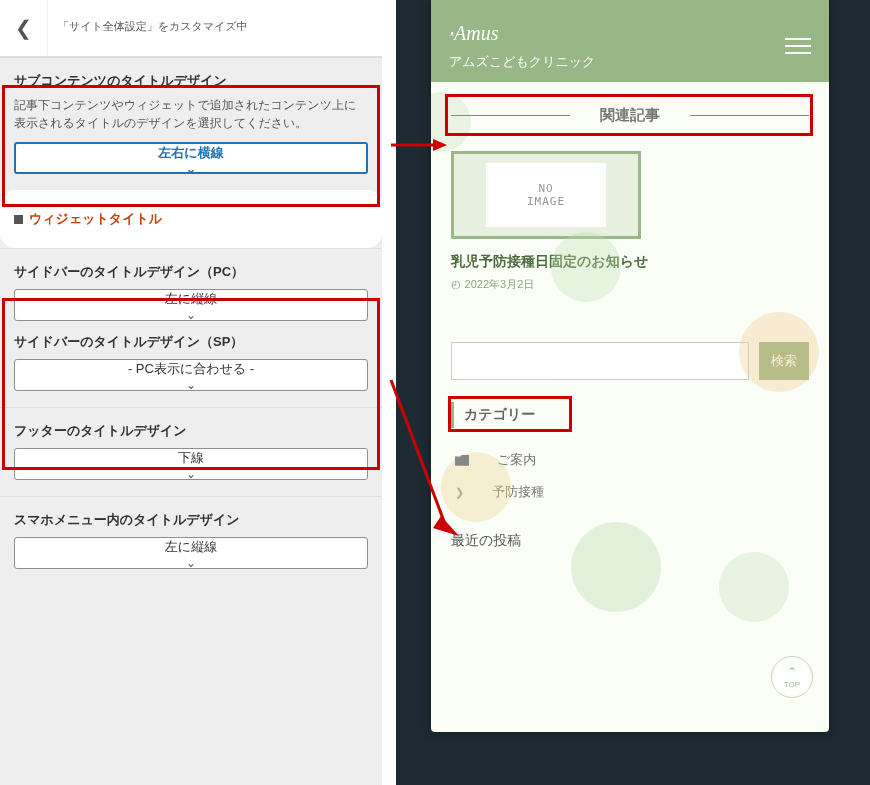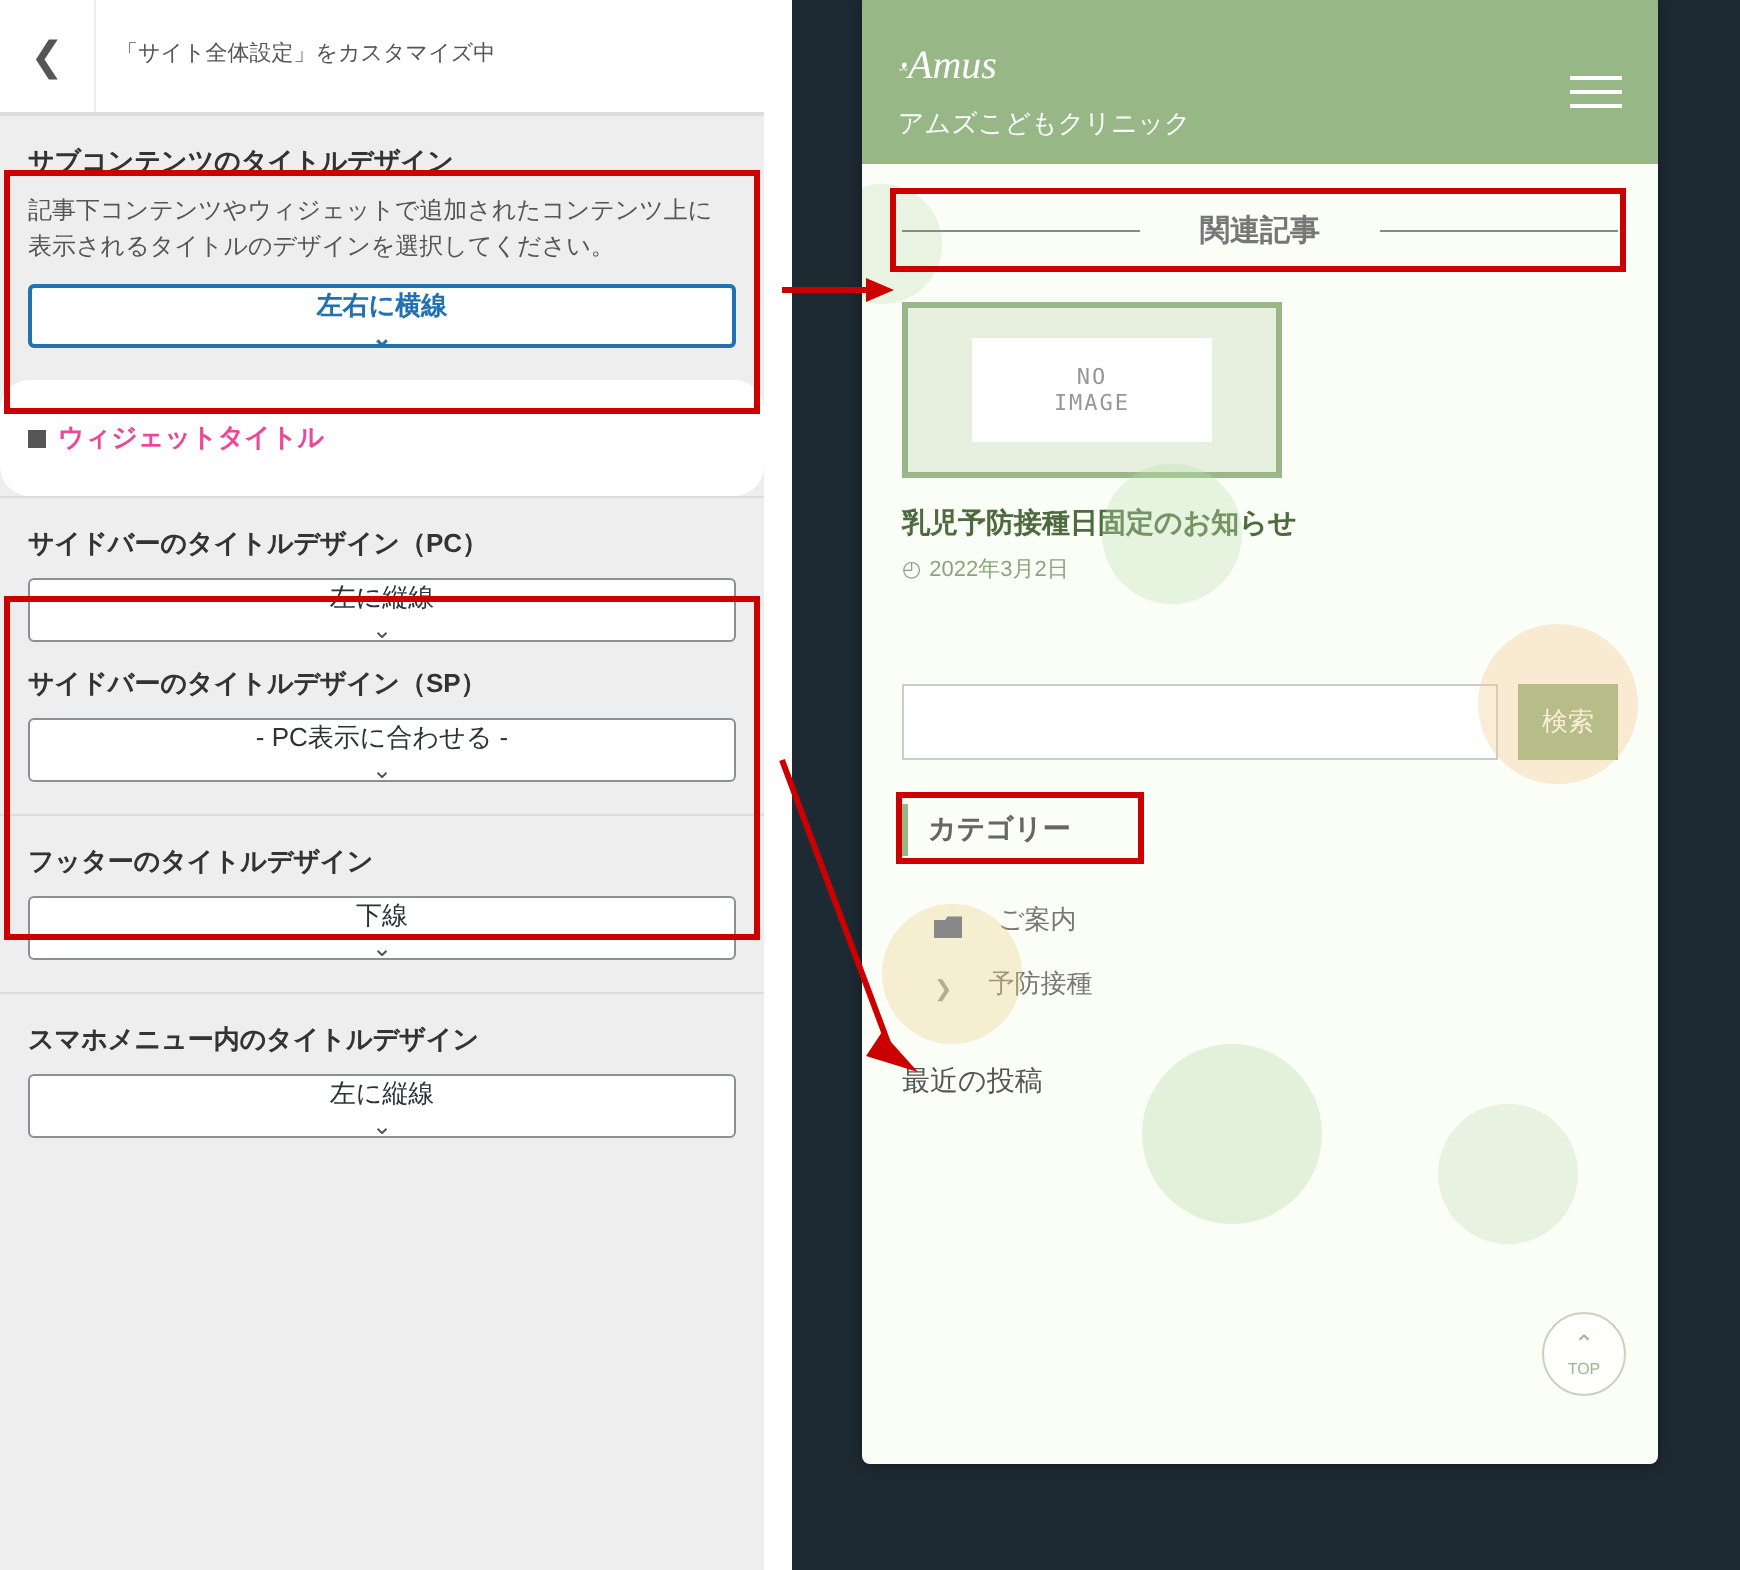--- a/index.html
+++ b/index.html
@@ -21,21 +21,21 @@
 
 .select { display: flex; align-items: center; justify-content: space-between; background: #fff; border: 1px solid #8c8f94; border-radius: 3px; height: 32px; padding: 0 10px; font-size: 13px; color: #2c3338; cursor: pointer; flex-direction: column; }
 .select.blue { border: 2px solid #2271b1; color: #2271b1; font-weight: 600; }
 .select .chev { font-size: 12px; color: #555; }
 .select.blue .chev { color: #2271b1; }
 
 .redbox { border: 3px solid #cc0000; }
 .rb1 { position: absolute; left: 2px; top: 85px; width: 378px; height: 122px; pointer-events: none; }
 .rb2 { position: absolute; left: 2px; top: 298px; width: 378px; height: 172px; pointer-events: none; }
 
-.widget-heading { font-size: 13px; font-weight: bold; color: #ec4899; padding: 20px 14px; display: flex; align-items: center; gap: 6px; border-radius: 15px; }
+.widget-heading { font-size: 13px; font-weight: bold; color: #c2410c; padding: 20px 14px; display: flex; align-items: center; gap: 6px; border-radius: 15px; }
 .bullet-sq { width: 9px; height: 9px; background: #555; display: inline-block; }
 
 
 .right-area { position: absolute; left: 396px; top: 0; width: 488px; height: 785px; background: #1e2a33; }
 .phone { position: absolute; left: 35px; top: 0; width: 398px; height: 732px; background: #fbfdf7; overflow: hidden; border-radius: 0 0 4px 4px; box-shadow: 0 0 8px rgba(0,0,0,0.4); }
 .phone-header { height: 82px; background: #97b787; color: #fff; padding: 20px 18px 10px; display: flex; justify-content: space-between; align-items: center; }
 .brand .script { font-family: Georgia, serif; font-style: italic; font-size: 20px; }
 .brand .jp { font-size: 13px; margin-top: 8px; }
 .hamb { display: flex; flex-direction: column; gap: 5px; cursor: pointer; }
 .hamb span { width: 26px; height: 2px; background: #fff; display: block; }
@@ -43,33 +43,33 @@
 .phone-body { position: absolute; top: 82px; left: 0; right: 0; bottom: 0; padding: 20px 20px 0; }
 .bg-deco { position: absolute; inset: 0; pointer-events: none; }
 .blob { position: absolute; border-radius: 50%; opacity: 0.35; }
 
 .related-title { display: flex; align-items: center; gap: 30px; color: #777; font-size: 15px; font-weight: bold; padding: 4px 0; position: relative; }
 .related-title .line { flex: 1; height: 1px; background: #888; }
 .rb3 { position: absolute; left: -6px; top: -8px; width: 368px; height: 42px; }
 
 .card { margin-top: 22px; width: 205px; }
 .card-head { width: 190px; height: 88px; border: 3px solid #99b789; background: #e7efdf; display: flex; align-items: center; justify-content: center; }
-.noimg { width: 120px; height: 52px; background: #fff; display: flex; flex-direction: column; align-items: center; justify-content: center; font-size: 11px; color: #979797; letter-spacing: 1px; font-family: monospace; }
+.noimg { width: 120px; height: 64px; background: #fff; display: flex; flex-direction: column; align-items: center; justify-content: center; font-size: 11px; color: #979797; letter-spacing: 1px; font-family: monospace; }
 .card-title { font-size: 14px; font-weight: bold; color: #4d6b3e; margin-top: 12px; line-height: 1.45; }
 .card-date { font-size: 11px; color: #8aa57c; margin-top: 6px; display: flex; align-items: center; gap: 4px; }
 
 .search-row { display: flex; gap: 10px; margin-top: 50px; }
 .search-input { flex: 1; height: 38px; border: 1px solid #ccc; background: #fff; padding: 0 8px; font-size: 13px; }
 .search-btn { width: 50px; height: 38px; background: #97b787; color: #fff; font-size: 13px; display: flex; align-items: center; justify-content: center; cursor: pointer; }
 
 .cat-title { margin-top: 22px; font-size: 14px; font-weight: bold; color: #666; border-left: 3px solid #97b787; padding: 4px 0 4px 10px; display: inline-block; position: relative; }
 .rb4 { position: absolute; left: -6px; top: -6px; width: 124px; height: 36px; }
 
 .cat-list { margin-top: 16px; font-size: 13px; color: #777; }
-.cat-list .row { display: flex; align-items: flex-end; gap: 18px; padding: 7px 4px; margin-left: 12px; }
+.cat-list .row { display: flex; align-items: center; gap: 28px; padding: 7px 4px; }
 .folder-ic { width: 14px; height: 11px; background: #888; clip-path: polygon(0 15%, 40% 15%, 48% 0, 100% 0, 100% 100%, 0 100%); }
 .chev-ic { font-size: 11px; color: #999; }
 
 .recent { margin-top: 24px; font-size: 14px; font-weight: normal; color: #555; }
 
 .top-btn { position: absolute; right: 16px; bottom: 34px; width: 42px; height: 42px; border-radius: 50%; border: 1px solid #c6d4bb; display: flex; flex-direction: column; align-items: center; justify-content: center; font-size: 8px; color: #9db78e; background: rgba(255,255,255,0.7); gap: 1px; cursor: pointer; }
 
 
 .arrow { position: absolute; pointer-events: none; }
 .arrow svg { overflow: visible; }

